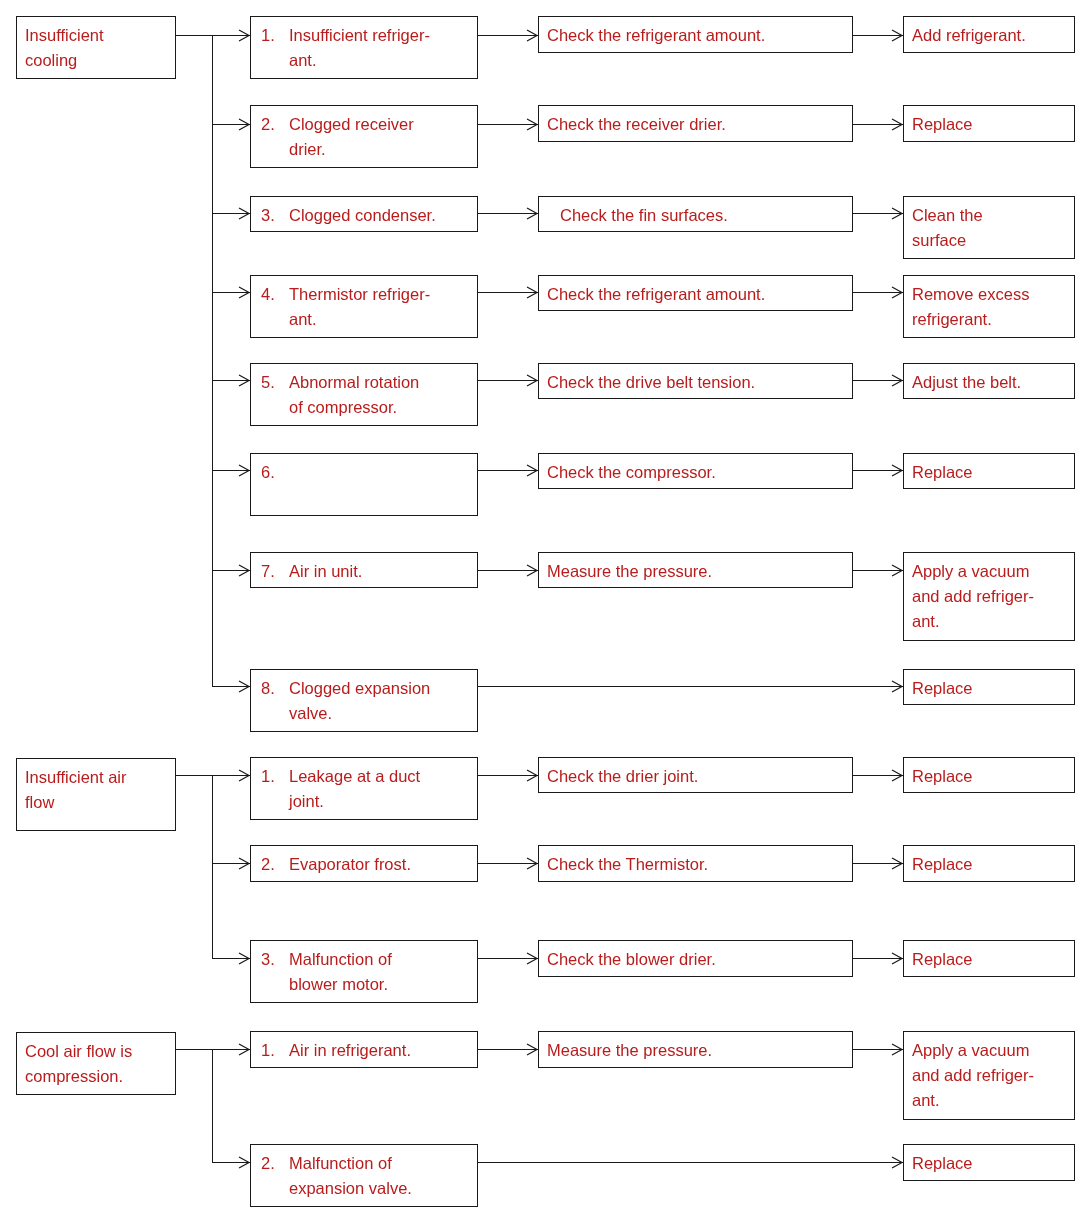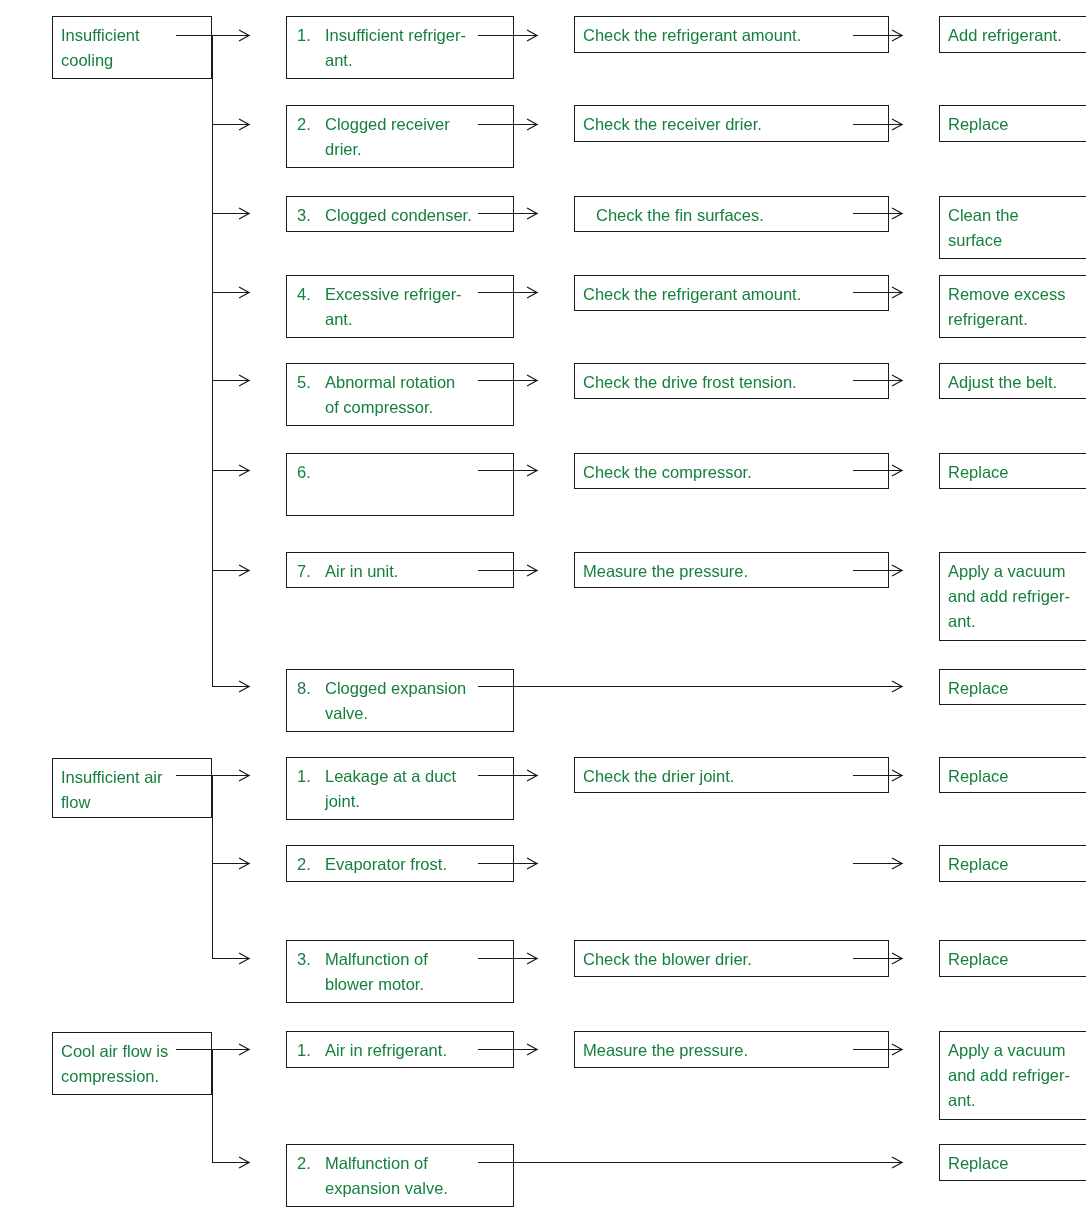--- a/index.html
+++ b/index.html
@@ -16,22 +16,21 @@
     color: #000000;
     overflow: hidden;
   }
   .box {
     position: absolute;
     box-sizing: border-box;
     border: 1px solid #1a1a1a;
     background: #ffffff;
     font-size: 16.5px;
     line-height: 25px;
-    color: #15803d;
-    margin-left: 36px;
+    color: #b91c1c;
   }
   .box .txt {
     display: block;
     white-space: pre-line;
   }
   
   .box.cause {
     padding: 6px 6px 6px 10px;
   }
   .box.cause .num {
@@ -177,21 +176,21 @@
   </div>
 
   <div class="hline" style="left:212px; top:292px; width:38px;"></div>
   <div class="arrow" style="left:238px; top:286px;">
     <svg width="12" height="13" viewBox="0 0 12 13">
         <path d="M1 1 L11 6.5 L1 12" fill="none" stroke="#1a1a1a" stroke-width="1.2"></path>
       </svg>
   </div>
   <div class="box cause" style="left:250px; top:275px; width:228px; height:63px;">
     <span class="num">4.</span>
-    <span class="txt">Excessive refriger-
+    <span class="txt">Thermistor refriger-
 ant.</span>
   </div>
   <div class="hline" style="left:478px; top:292px; width:60px;"></div>
   <div class="arrow" style="left:526px; top:286px;">
     <svg width="12" height="13" viewBox="0 0 12 13">
         <path d="M1 1 L11 6.5 L1 12" fill="none" stroke="#1a1a1a" stroke-width="1.2"></path>
       </svg>
   </div>
   <div class="box plain" style="left:538px; top:275px; width:315px; height:36px;">
     <span class="txt">Check the refrigerant amount.</span>
@@ -218,21 +217,21 @@
     <span class="txt">Abnormal rotation
 of compressor.</span>
   </div>
   <div class="hline" style="left:478px; top:380px; width:60px;"></div>
   <div class="arrow" style="left:526px; top:374px;">
     <svg width="12" height="13" viewBox="0 0 12 13">
         <path d="M1 1 L11 6.5 L1 12" fill="none" stroke="#1a1a1a" stroke-width="1.2"></path>
       </svg>
   </div>
   <div class="box plain" style="left:538px; top:363px; width:315px; height:36px;">
-    <span class="txt">Check the drive frost tension.</span>
+    <span class="txt">Check the drive belt tension.</span>
   </div>
   <div class="hline" style="left:853px; top:380px; width:50px;"></div>
   <div class="arrow" style="left:891px; top:374px;">
     <svg width="12" height="13" viewBox="0 0 12 13">
         <path d="M1 1 L11 6.5 L1 12" fill="none" stroke="#1a1a1a" stroke-width="1.2"></path>
       </svg>
   </div>
   <div class="box plain" style="left:903px; top:363px; width:172px; height:36px;">
     <span class="txt">Adjust the belt.</span>
   </div>
@@ -310,21 +309,21 @@
   <div class="hline" style="left:478px; top:686px; width:425px;"></div>
   <div class="arrow" style="left:891px; top:680px;">
     <svg width="12" height="13" viewBox="0 0 12 13">
         <path d="M1 1 L11 6.5 L1 12" fill="none" stroke="#1a1a1a" stroke-width="1.2"></path>
       </svg>
   </div>
   <div class="box plain" style="left:903px; top:669px; width:172px; height:36px;">
     <span class="txt">Replace</span>
   </div>
 
-  <div class="box plain" style="left:16px; top:758px; width:160px; height:60px;">
+  <div class="box plain" style="left:16px; top:758px; width:160px; height:73px;">
     <span class="txt">Insufficient air
 flow</span>
   </div>
   <div class="hline" style="left:176px; top:775px; width:37px;"></div>
   <div class="vline" style="left:212px; top:775px; height:183px;"></div>
 
   <div class="hline" style="left:212px; top:775px; width:38px;"></div>
   <div class="arrow" style="left:238px; top:769px;">
     <svg width="12" height="13" viewBox="0 0 12 13">
         <path d="M1 1 L11 6.5 L1 12" fill="none" stroke="#1a1a1a" stroke-width="1.2"></path>
@@ -363,20 +362,23 @@
   <div class="box cause" style="left:250px; top:845px; width:228px; height:37px;">
     <span class="num">2.</span>
     <span class="txt">Evaporator frost.</span>
   </div>
   <div class="hline" style="left:478px; top:863px; width:60px;"></div>
   <div class="arrow" style="left:526px; top:857px;">
     <svg width="12" height="13" viewBox="0 0 12 13">
         <path d="M1 1 L11 6.5 L1 12" fill="none" stroke="#1a1a1a" stroke-width="1.2"></path>
       </svg>
   </div>
+  <div class="box plain" style="left:538px; top:845px; width:315px; height:37px;">
+    <span class="txt">Check the Thermistor.</span>
+  </div>
   <div class="hline" style="left:853px; top:863px; width:50px;"></div>
   <div class="arrow" style="left:891px; top:857px;">
     <svg width="12" height="13" viewBox="0 0 12 13">
         <path d="M1 1 L11 6.5 L1 12" fill="none" stroke="#1a1a1a" stroke-width="1.2"></path>
       </svg>
   </div>
   <div class="box plain" style="left:903px; top:845px; width:172px; height:37px;">
     <span class="txt">Replace</span>
   </div>
 

